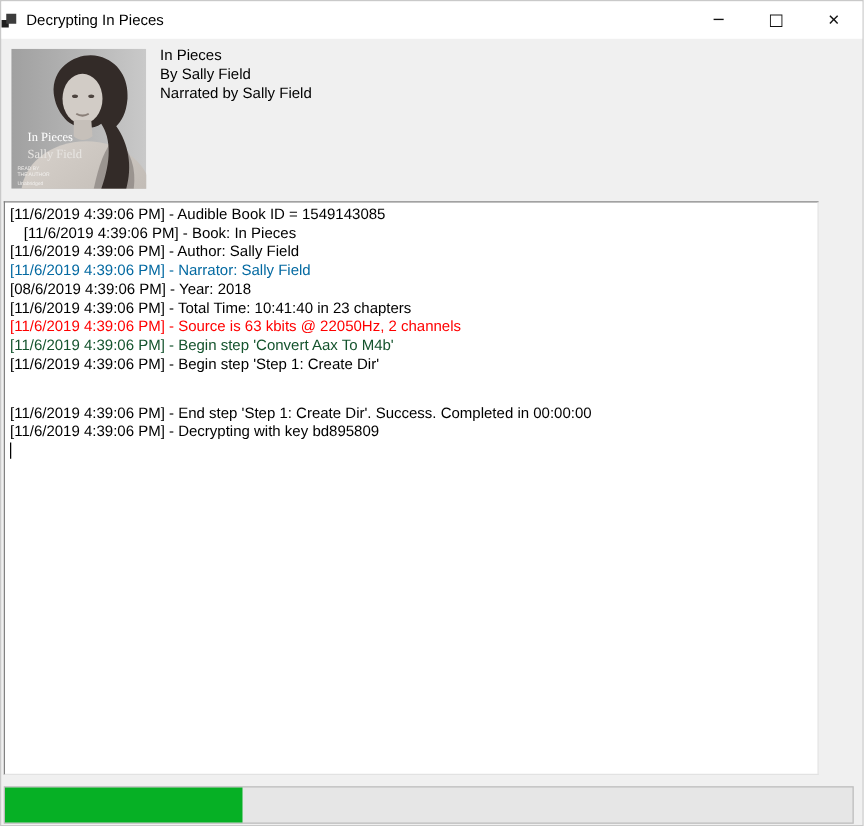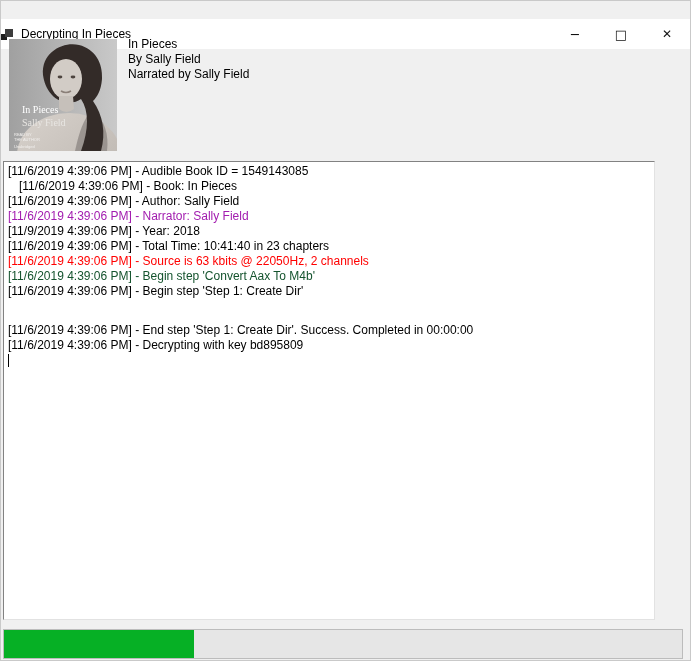--- a/index.html
+++ b/index.html
@@ -7,21 +7,21 @@
   .window {
     position:relative;
     width:691px; height:661px;
     font-family:"Liberation Sans", sans-serif;
     background:#f0f0f0;
     border:1px solid #c9c9c9;
     overflow:hidden;
   }
   
   .titlebar {
-    position:absolute; left:0; top:18px; width:100%; height:30px;
+    position:absolute; left:0; top:0; width:100%; height:30px;
     background:#ffffff;
     display:flex; align-items:center;
   }
   .app-icon { width:14px; height:14px; margin-left:0; margin-right:6px; flex:0 0 auto; }
   .title-text {
     font-size:12px; color:#000000; white-space:nowrap;
   }
   .controls { margin-left:auto; display:flex; height:100%; }
   .ctl-btn {
     width:46px; height:100%;
@@ -127,22 +127,22 @@
     <div>In Pieces</div>
     <div>By Sally Field</div>
     <div>Narrated by Sally Field</div>
   </div>
 
   <div class="log-box">
     <div id="log-lines">
         <div class="log-line" style="color: rgb(0, 0, 0);">[11/6/2019 4:39:06 PM] - Audible Book ID = 1549143085</div>
         <div class="log-line" style="color: rgb(0, 0, 0); padding-left: 11px;">[11/6/2019 4:39:06 PM] - Book: In Pieces</div>
         <div class="log-line" style="color: rgb(0, 0, 0);">[11/6/2019 4:39:06 PM] - Author: Sally Field</div>
-        <div class="log-line" style="color: #a21caf;">[11/6/2019 4:39:06 PM] - Narrator: Sally Field</div>
-        <div class="log-line" style="color: rgb(0, 0, 0);">[11/9/2019 4:39:06 PM] - Year: 2018</div>
+        <div class="log-line" style="color: #0369a1;">[11/6/2019 4:39:06 PM] - Narrator: Sally Field</div>
+        <div class="log-line" style="color: rgb(0, 0, 0);">[08/6/2019 4:39:06 PM] - Year: 2018</div>
         <div class="log-line" style="color: rgb(0, 0, 0);">[11/6/2019 4:39:06 PM] - Total Time: 10:41:40 in 23 chapters</div>
         <div class="log-line" style="color: rgb(255, 0, 0);">[11/6/2019 4:39:06 PM] - Source is 63 kbits @ 22050Hz, 2 channels</div>
         <div class="log-line" style="color: #14532d;">[11/6/2019 4:39:06 PM] - Begin step 'Convert Aax To M4b'</div>
         <div class="log-line" style="color: rgb(0, 0, 0);">[11/6/2019 4:39:06 PM] - Begin step 'Step 1: Create Dir'</div>
         <div class="log-line" style="color: rgb(0, 0, 0); margin-top: 24px;">[11/6/2019 4:39:06 PM] - End step 'Step 1: Create Dir'. Success. Completed in 00:00:00</div>
         <div class="log-line" style="color: rgb(0, 0, 0);">[11/6/2019 4:39:06 PM] - Decrypting with key bd895809</div>
       </div>
     <div class="log-line"><span class="caret"></span></div>
   </div>
 

